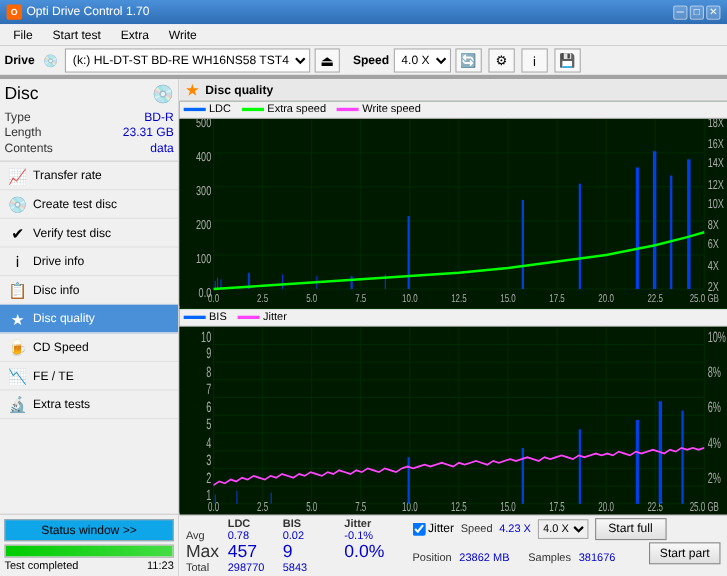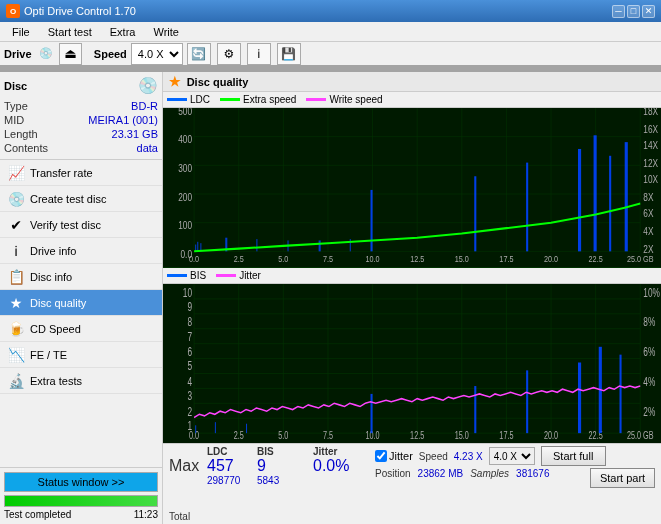--- a/index.html
+++ b/index.html
@@ -33,21 +33,21 @@
     }
     .menu-item { padding: 2px 8px; cursor: pointer; font-size: 11px; }
 
     
     .drive-bar {
       background: #f0f0f0;
       height: 30px;
       display: flex;
       align-items: center;
       padding: 0 4px;
-      border-bottom: 7px solid #a3a3a3;
+      border-bottom: 4px solid #a3a3a3;
       gap: 4px;
     }
     .drive-label { font-size: 11px; font-weight: bold; margin-right: 4px; }
     .drive-select {
       height: 22px;
       font-size: 11px;
       border: 1px solid #aaa;
       background: white;
       padding: 0 2px;
       min-width: 200px;
@@ -96,21 +96,21 @@
     .disc-panel {
       border-bottom: 1px solid #ccc;
       padding: 4px;
     }
     .disc-header {
       display: flex;
       align-items: center;
       justify-content: space-between;
       margin-bottom: 4px;
     }
-    .disc-title { font-size: 11px; font-weight: bold; }
+    .disc-title { font-size: 16px; font-weight: normal; }
     .disc-icon { font-size: 16px; color: #4488cc; }
     .disc-row {
       display: flex;
       justify-content: space-between;
       padding: 1px 0;
       font-size: 11px;
       gap: 29px;
     }
     .disc-label { color: #333; }
     .disc-value { color: #0000cc; font-weight: normal; }
@@ -251,20 +251,23 @@
 <div class="menu-bar">
   <span class="menu-item">File</span>
   <span class="menu-item">Start test</span>
   <span class="menu-item">Extra</span>
   <span class="menu-item">Write</span>
 </div>
 
 <div class="drive-bar">
   <span class="drive-label">Drive</span>
   <span style="font-size:11px;margin-right:2px;">💿</span>
+  <select class="drive-select">
+    <option>(k:)  HL-DT-ST BD-RE  WH16NS58 TST4</option>
+  </select>
   <button class="eject-btn" title="Eject">⏏</button>
   <span class="speed-label">Speed</span>
   <select class="speed-select">
     <option>4.0 X</option>
     <option>2.0 X</option>
     <option>8.0 X</option>
   </select>
   <button class="toolbar-btn">🔄</button>
   <button class="toolbar-btn" style="margin-left:2px;">⚙</button>
   <button class="toolbar-btn" style="margin-left:2px;">ℹ</button>
@@ -278,24 +281,20 @@
     <div class="disc-panel">
       <div class="disc-header">
         <span class="disc-title">Disc</span>
         <span class="disc-icon">💿</span>
       </div>
       <div class="disc-row">
         <span class="disc-label">Type</span>
         <span class="disc-value">BD-R</span>
       </div>
       <div class="disc-row">
-        <span class="disc-label">MID</span>
-        <span class="disc-value">MEIRA1 (001)</span>
-      </div>
-      <div class="disc-row">
         <span class="disc-label">Length</span>
         <span class="disc-value">23.31 GB</span>
       </div>
       <div class="disc-row">
         <span class="disc-label">Contents</span>
         <span class="disc-value">data</span>
       </div>
     </div>
 
     <div class="nav-section">
@@ -532,31 +531,38 @@
         <div style="flex:1;">
 
           <div style="display:grid; grid-template-columns: 38px 50px 38px 18px 55px; font-size:10px; font-weight:bold; color:#333;">
             <span></span>
             <span>LDC</span>
             <span>BIS</span>
             <span></span>
             <span>Jitter</span>
           </div>
 
+          <div style="display:grid; grid-template-columns: 38px 50px 38px 18px 55px; font-size:10px;">
+            <span style="color:#333;">Avg</span>
+            <span style="color:#0000cc;">0.78</span>
+            <span style="color:#0000cc;">0.02</span>
+            <span></span>
+            <span style="color:#0000cc;">-0.1%</span>
+          </div>
 
           <div style="display:grid; grid-template-columns: 38px 50px 38px 18px 55px; font-size:16px;">
             <span style="color:#333;">Max</span>
             <span style="color:#0000cc;">457</span>
             <span style="color:#0000cc;">9</span>
             <span></span>
             <span style="color:#0000cc;">0.0%</span>
           </div>
 
           <div style="display:grid; grid-template-columns: 38px 50px 38px 18px 55px; font-size:10px;">
-            <span style="color:#333;margin-top:36px;">Total</span>
+            <span style="color:#333;">Total</span>
             <span style="color:#0000cc;">298770</span>
             <span style="color:#0000cc;">5843</span>
             <span></span>
             <span></span>
           </div>
         </div>
 
         <div style="display:flex; flex-direction:column; gap:2px; min-width:280px;">
 
           <div style="display:flex; align-items:center; gap:6px;">
@@ -567,24 +573,24 @@
             <span style="font-size:10px;color:#333;">Speed</span>
             <span style="font-size:10px;color:#0000cc;">4.23 X</span>
             <select style="height:18px;font-size:10px;border:1px solid #aaa;">
               <option>4.0 X</option>
             </select>
             <div class="action-btns">
               <button class="action-btn">Start full</button>
             </div>
           </div>
 
-          <div style="display:flex; align-items:flex-start; gap:7px;">
+          <div style="display:flex; align-items:flex-end; gap:7px;">
             <span style="font-size:10px;color:#333;">Position</span>
             <span style="font-size:10px;color:#0000cc;">23862 MB</span>
-            <span style="font-size:10px;color:#333;margin-left:0;font-style:italic;">Samples</span>
+            <span style="font-size:10px;color:#333;margin-left:10px;">Samples</span>
             <span style="font-size:10px;color:#0000cc;">381676</span>
             <button class="action-btn" style="margin-left:auto;">Start part</button>
           </div>
         </div>
       </div>
     </div>
   </div>
 </div>
 
 </body></html>

